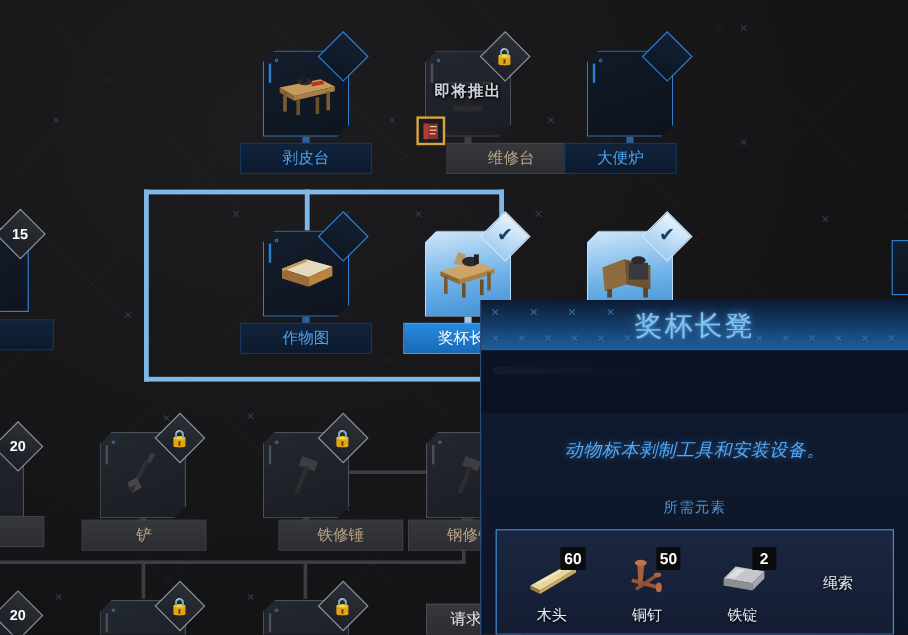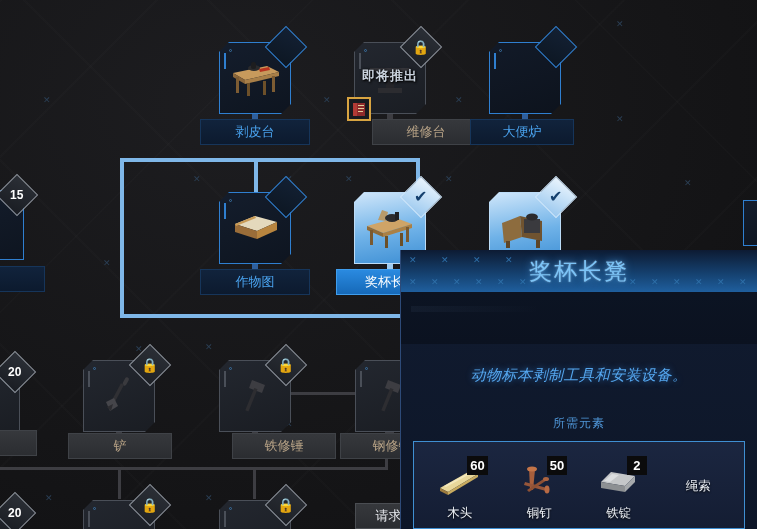--- a/index.html
+++ b/index.html
@@ -229,21 +229,21 @@
     padding: 0 6px;
   }
   .ing {
     position: relative;
     width: 72px;
     display: flex; flex-direction: column; align-items: center;
   }
   .ing-art {
     position: relative;
     width: 48px; height: 42px;
-    display: flex; align-items: center; justify-content: flex-start; margin-top: 12px;
+    display: flex; align-items: center; justify-content: flex-end; margin-top: 12px;
   }
   .ing-count {
     position: absolute; right: -4px; top: -4px;
     min-width: 20px; height: 19px;
     background: #0b0b0c;
     color: #ffffff;
     font-size: 13px; font-weight: bold;
     display: flex; align-items: center; justify-content: center;
     padding: 0 3px;
   }
@@ -375,21 +375,21 @@
   <div class="node" style="left:489px; top:42px;">
     <div class="node-box empty">
       <div class="dot"></div>
       <div class="inner-corner"></div>
     </div>
     <div class="badge diamond-open">
         <span></span>
       </div>
     <div class="node-stub" style="top:72px; height:18px;"></div>
   </div>
-  <div class="node-label unlocked" style="left:470px; top:119px; width:104px;">
+  <div class="node-label unlocked" style="left:470px; top:119px; width:94px;">
     <span>大便炉</span>
   </div>
 
   <div class="node" style="left:219px; top:192px;">
     <div class="node-box">
       <div class="dot"></div>
       <div class="inner-corner"></div>
       <div class="node-icon">
         <svg width="52" height="36" viewBox="0 0 52 36">
           <polygon points="6,14 26,6 48,12 28,21" fill="#e4d9bc"></polygon>

